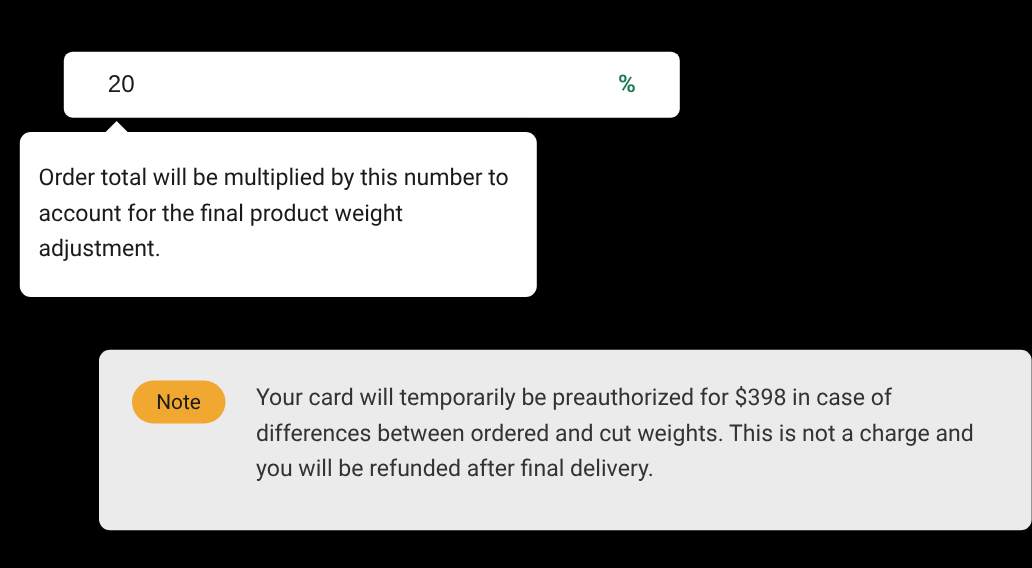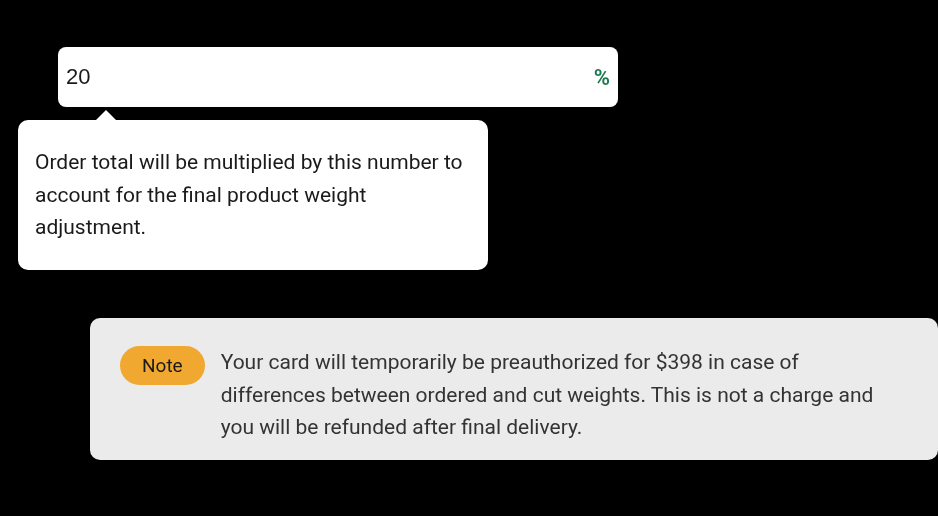--- a/index.html
+++ b/index.html
@@ -18,21 +18,21 @@
       position: absolute;
       top: 47px;
       left: 58px;
       width: 560px;
       height: 60px;
       background: #fff;
       border-radius: 8px;
       display: flex;
       align-items: center;
       justify-content: space-between;
-      padding: 0 8px;
+      padding: 0 40px;
     }
     .input-value {
       font-size: 22px;
       color: #1a1a1a;
       font-weight: 400;
       border: none;
       outline: none;
       width: 80%;
       background: transparent;
     }
@@ -65,24 +65,24 @@
       border-right: 10px solid transparent;
       border-bottom: 10px solid #fff;
     }
     .note-panel {
       position: absolute;
       top: 318px;
       left: 90px;
       width: 848px;
       background: #ebebeb;
       border-radius: 10px;
-      padding: 28px 30px 16px 30px;
+      padding: 28px 30px 38px 30px;
       display: flex;
       align-items: flex-start;
-      gap: 16px;
+      gap: 28px;
     }
     .note-badge {
       background: #f0a830;
       color: #1a1a1a;
       font-size: 19px;
       font-weight: 400;
       padding: 8px 22px;
       border-radius: 999px;
       flex-shrink: 0;
     }

